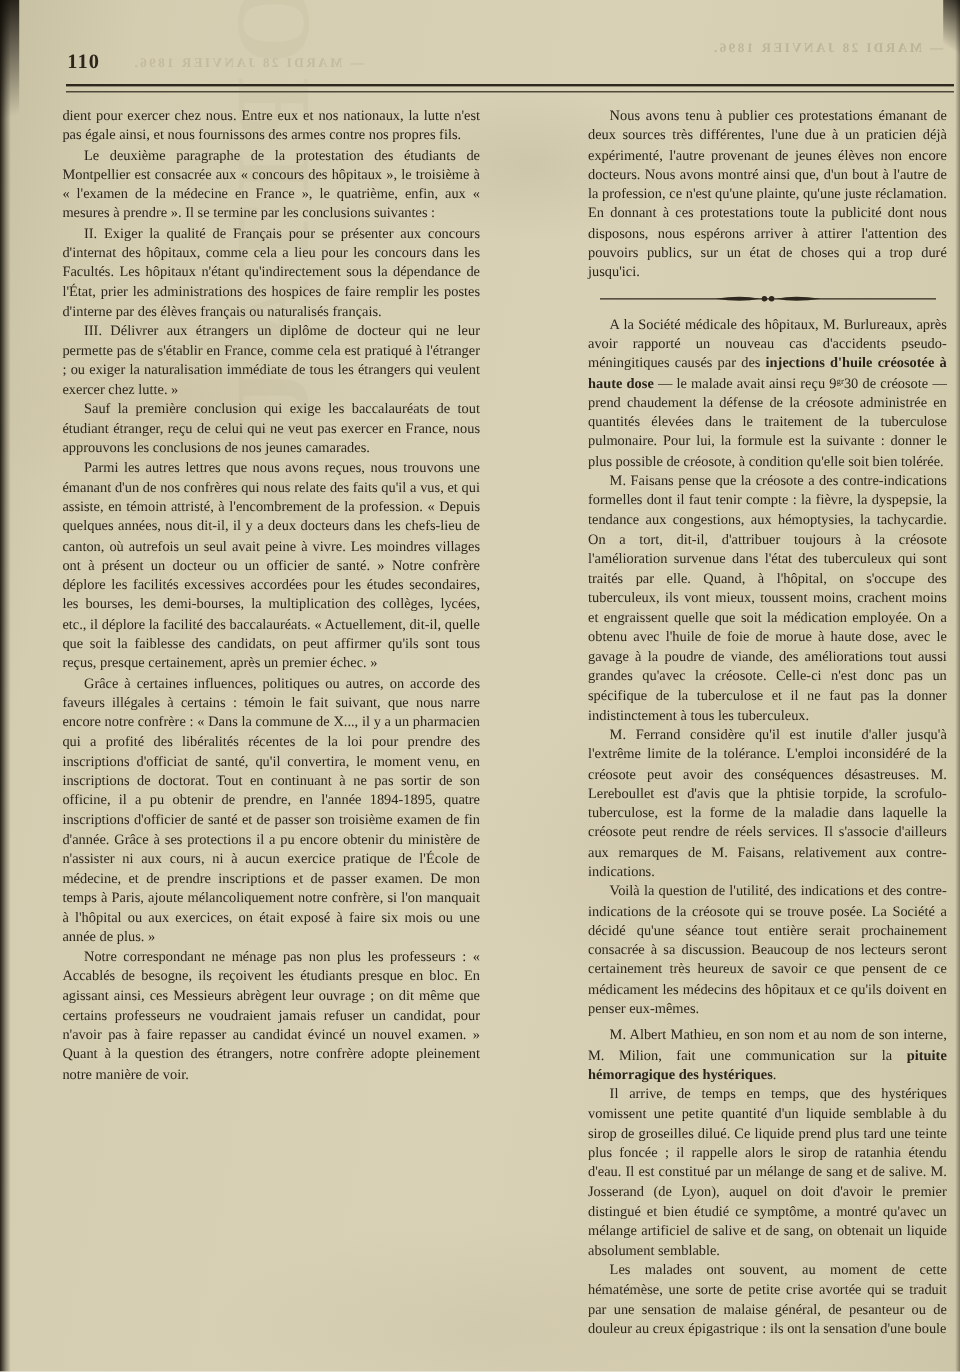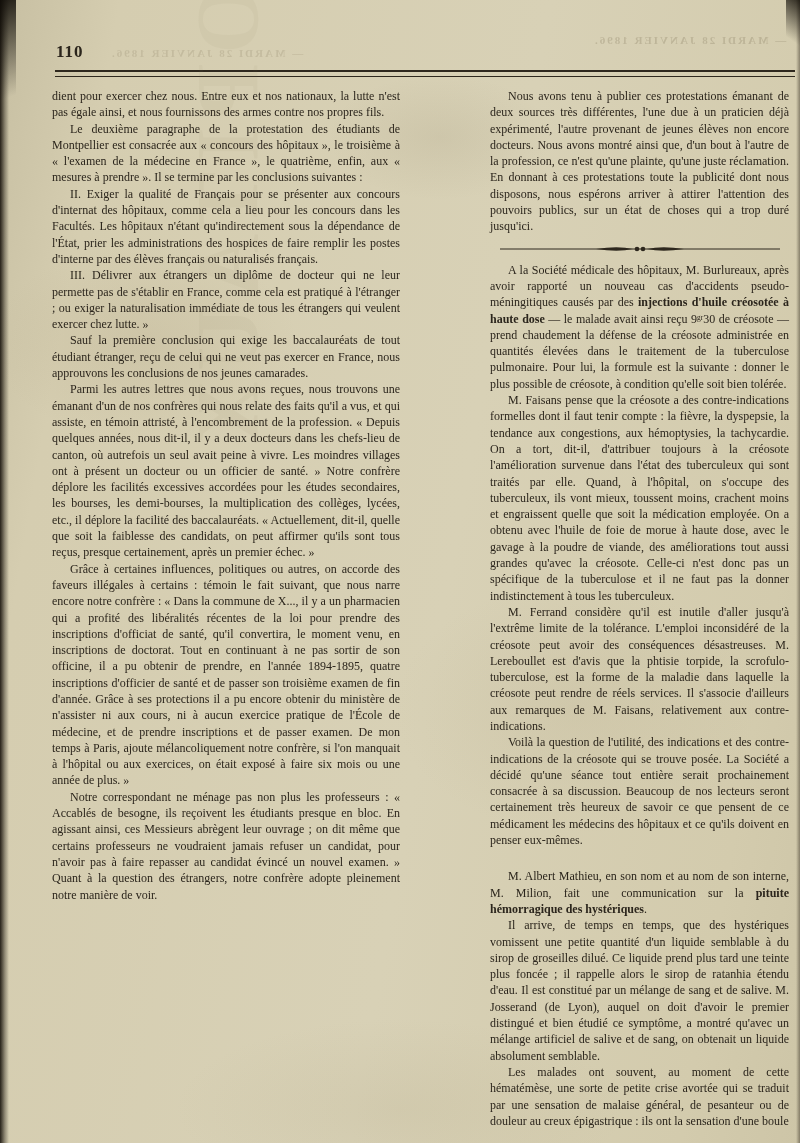--- a/index.html
+++ b/index.html
@@ -39,21 +39,21 @@
   .double-rule{position:absolute;left:55px;right:5px;top:70px;height:4px;
     border-top:2.5px solid #2e281e;border-bottom:1.2px solid #2e281e;}
 
   .columns{position:absolute;left:52px;top:88px;width:737px;display:flex;align-items:flex-start;gap:28px;}
   .col{font-size:12px;line-height:16.3px;text-align:justify;}
   .col-left{width:348px;flex:0 0 348px;}
   .col-divider{flex:0 0 1px;background:#3a3425;margin:2px 16px 6px 17px;}
   .col-right{flex:1 1 auto;}
   .col p{margin:0;text-indent:1.5em;}
   .col p.no-indent{text-indent:0;}
-  .col p.gap-before{margin-top:20px;font-family:Liberation Serif, serif;}
+  .col p.gap-before{margin-top:6px;font-family:Liberation Serif, serif;}
   b{font-weight:bold;}
   sup{font-size:0.62em;line-height:0;vertical-align:0.45em;}
 
   .ornament{display:flex;justify-content:center;align-items:center;margin:9px 0 8px 0;height:10px;}
   .ornament svg{display:block;}
 </style>
 </head>
 <body>
 
 <div class="stains"></div>

